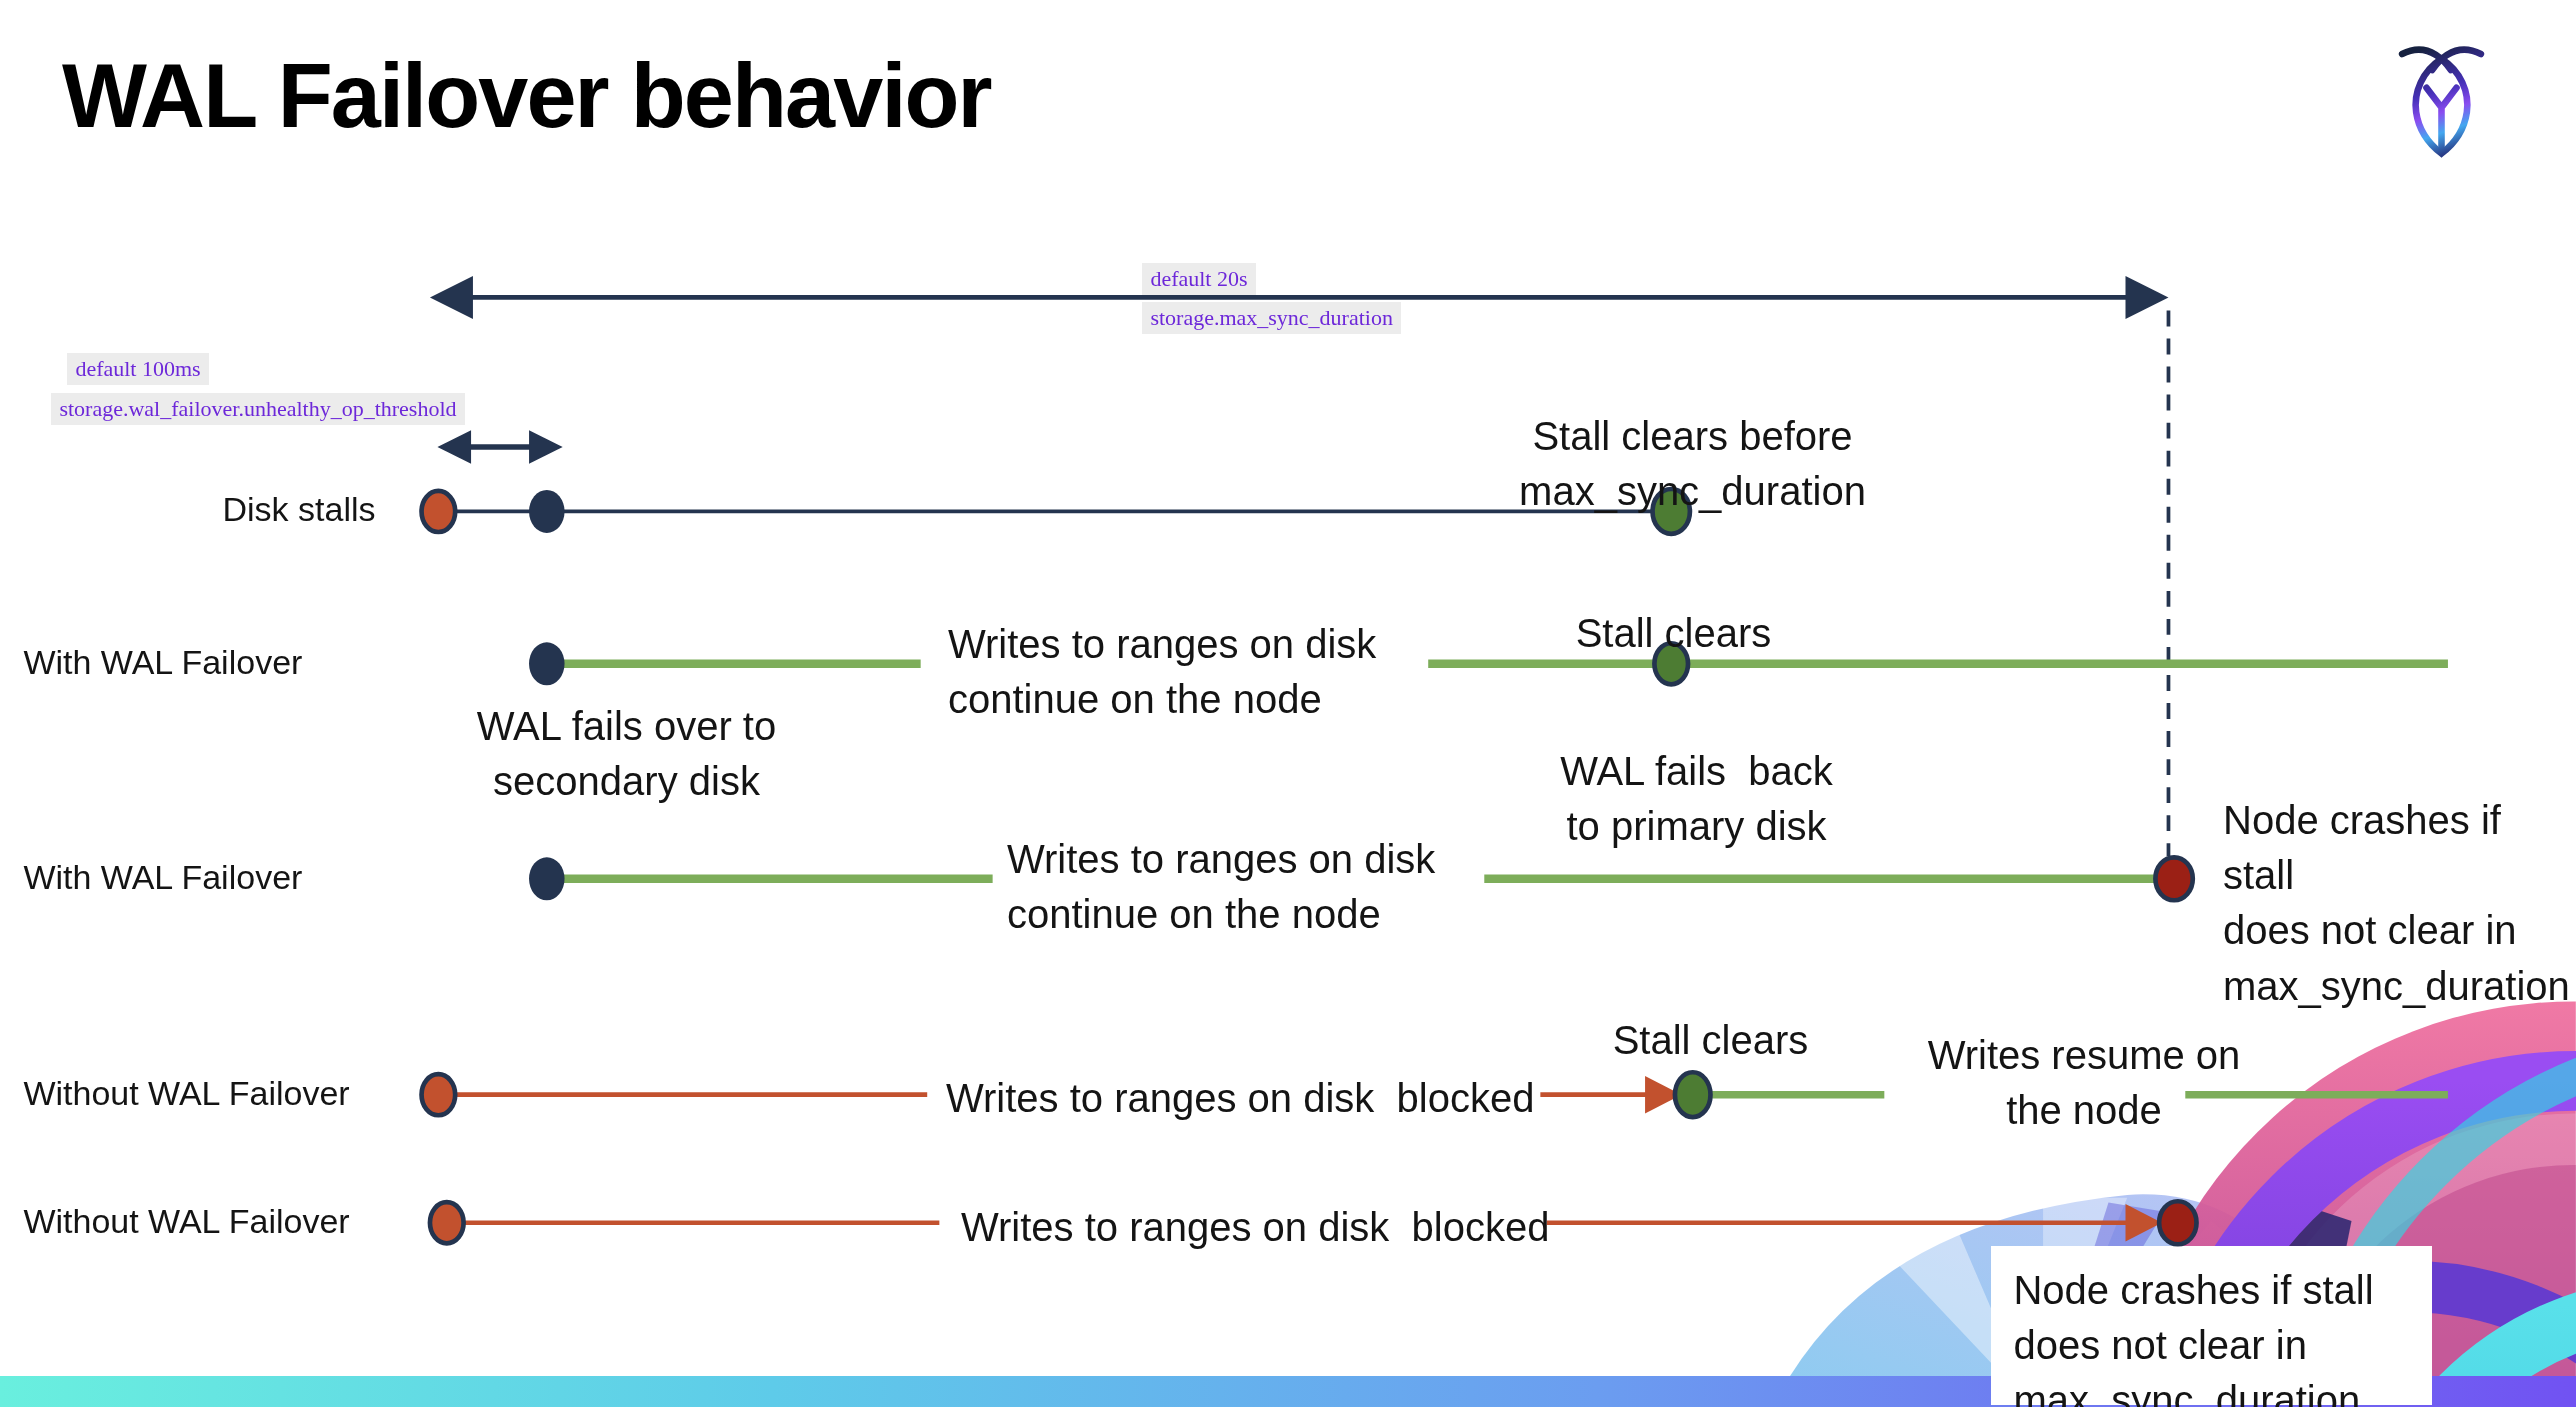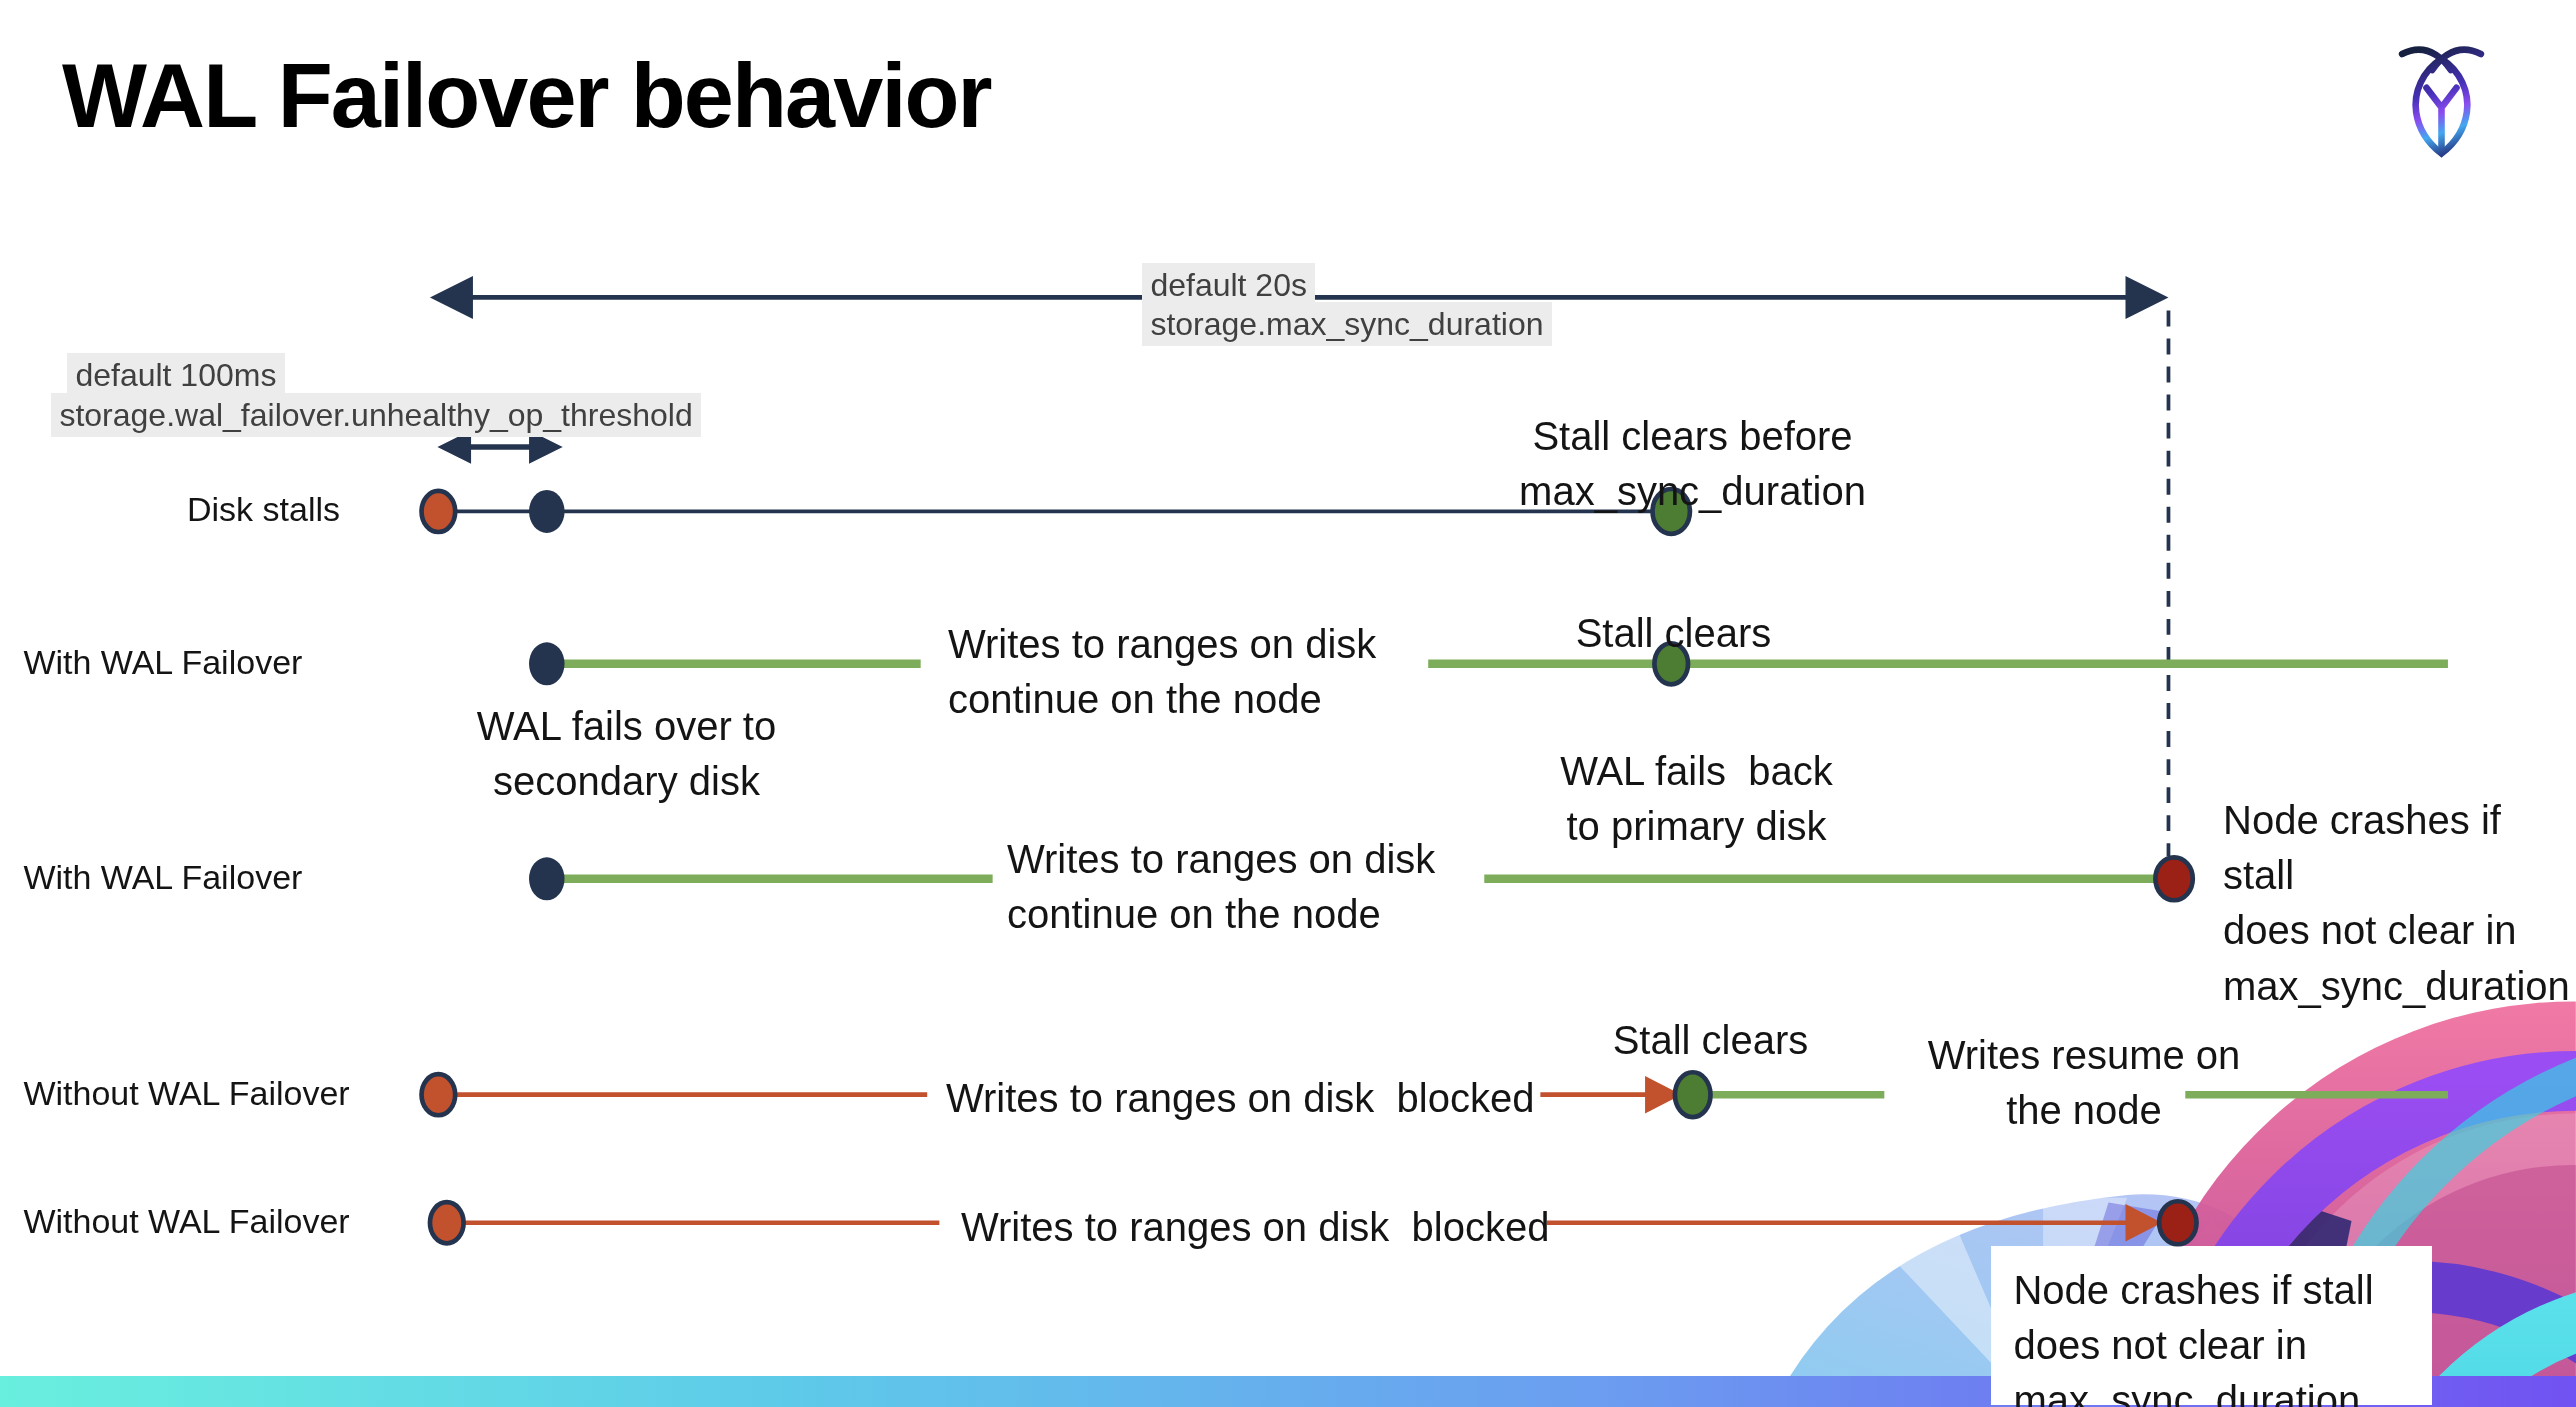--- a/index.html
+++ b/index.html
@@ -1,25 +1,25 @@
 <!DOCTYPE html>
 <html style="font-size:15px"><head>
 <meta charset="utf-8">
 <style>
   html,body{margin:0;padding:0;}
   body{width:2576px;height:1408px;position:relative;overflow:hidden;background:#ffffff;
        font-family:"Liberation Sans", sans-serif;color:#101010;}
   .abs{position:absolute;}
   .title{font-size:90px;font-weight:bold;letter-spacing:-1.9px;color:#000000;}
-  .code{font-family:Liberation Sans, sans-serif;font-size:32px;color:#404040;
+  .code{font-family:Liberation Serif, serif;font-size:22px;color:#6d28d9;
         background:#ececec;padding:2.8px 8.4px;display:inline-block;line-height:1.2;}
   .rowlabel{font-size:34px;color:#141414;}
   .note{font-size:40px;color:#141414;line-height:1.38;white-space:pre-wrap;}
   .center{text-align:center;}
-  .right{text-align:left;}
+  .right{text-align:center;}
   #diagram-svg{position:absolute;left:0;top:0;z-index:4;pointer-events:none;}
   #brand-art{position:absolute;right:0;bottom:0;width:935px;height:486px;z-index:1;}
   #bottom-bar{position:absolute;left:0;top:1376px;width:2576px;height:32px;z-index:2;
       background:linear-gradient(90deg,#69efde 0%,#5ecbe9 30%,#6b9df0 62%,#7152f2 100%);}
   #crash-note-box{position:absolute;left:1991px;top:1246px;width:441px;height:159px;
       background:#ffffff;z-index:3;box-sizing:border-box;padding:17px 0 0 22.4px;}
   .lvl5{z-index:5;}
 </style>
 </head>
 <body>

